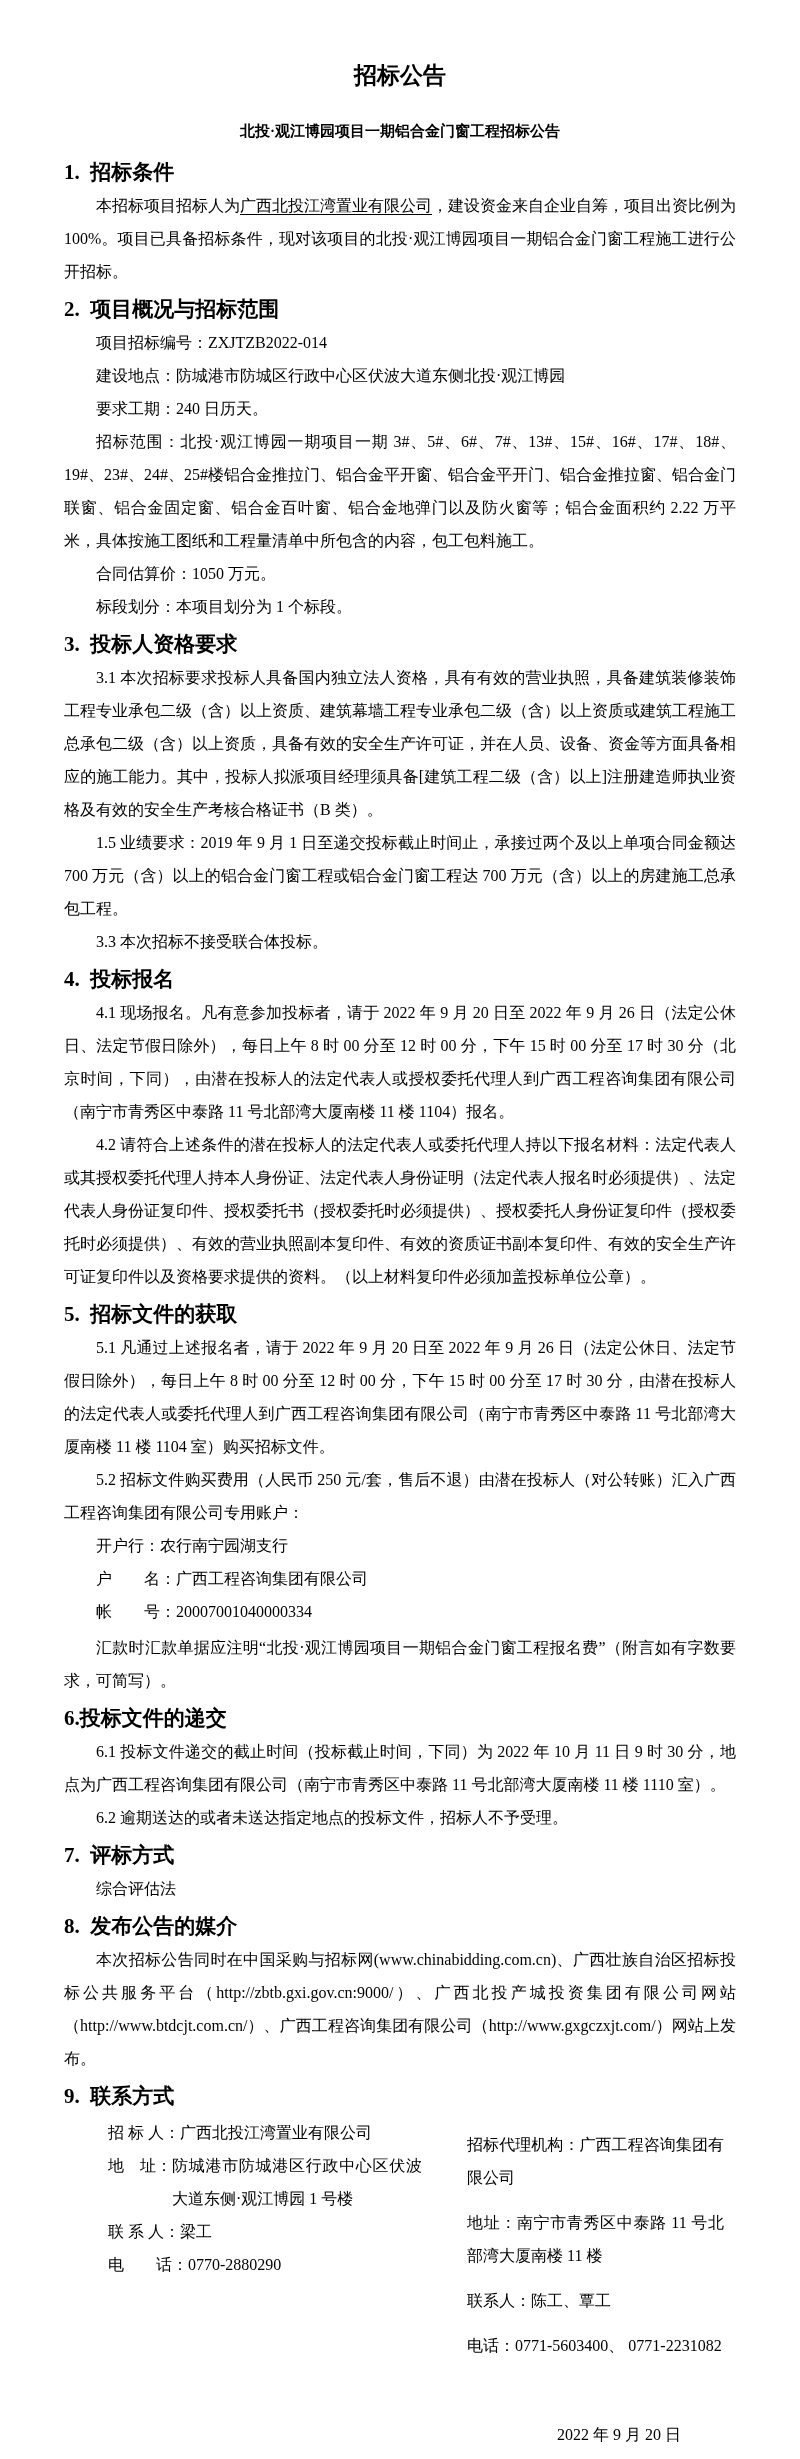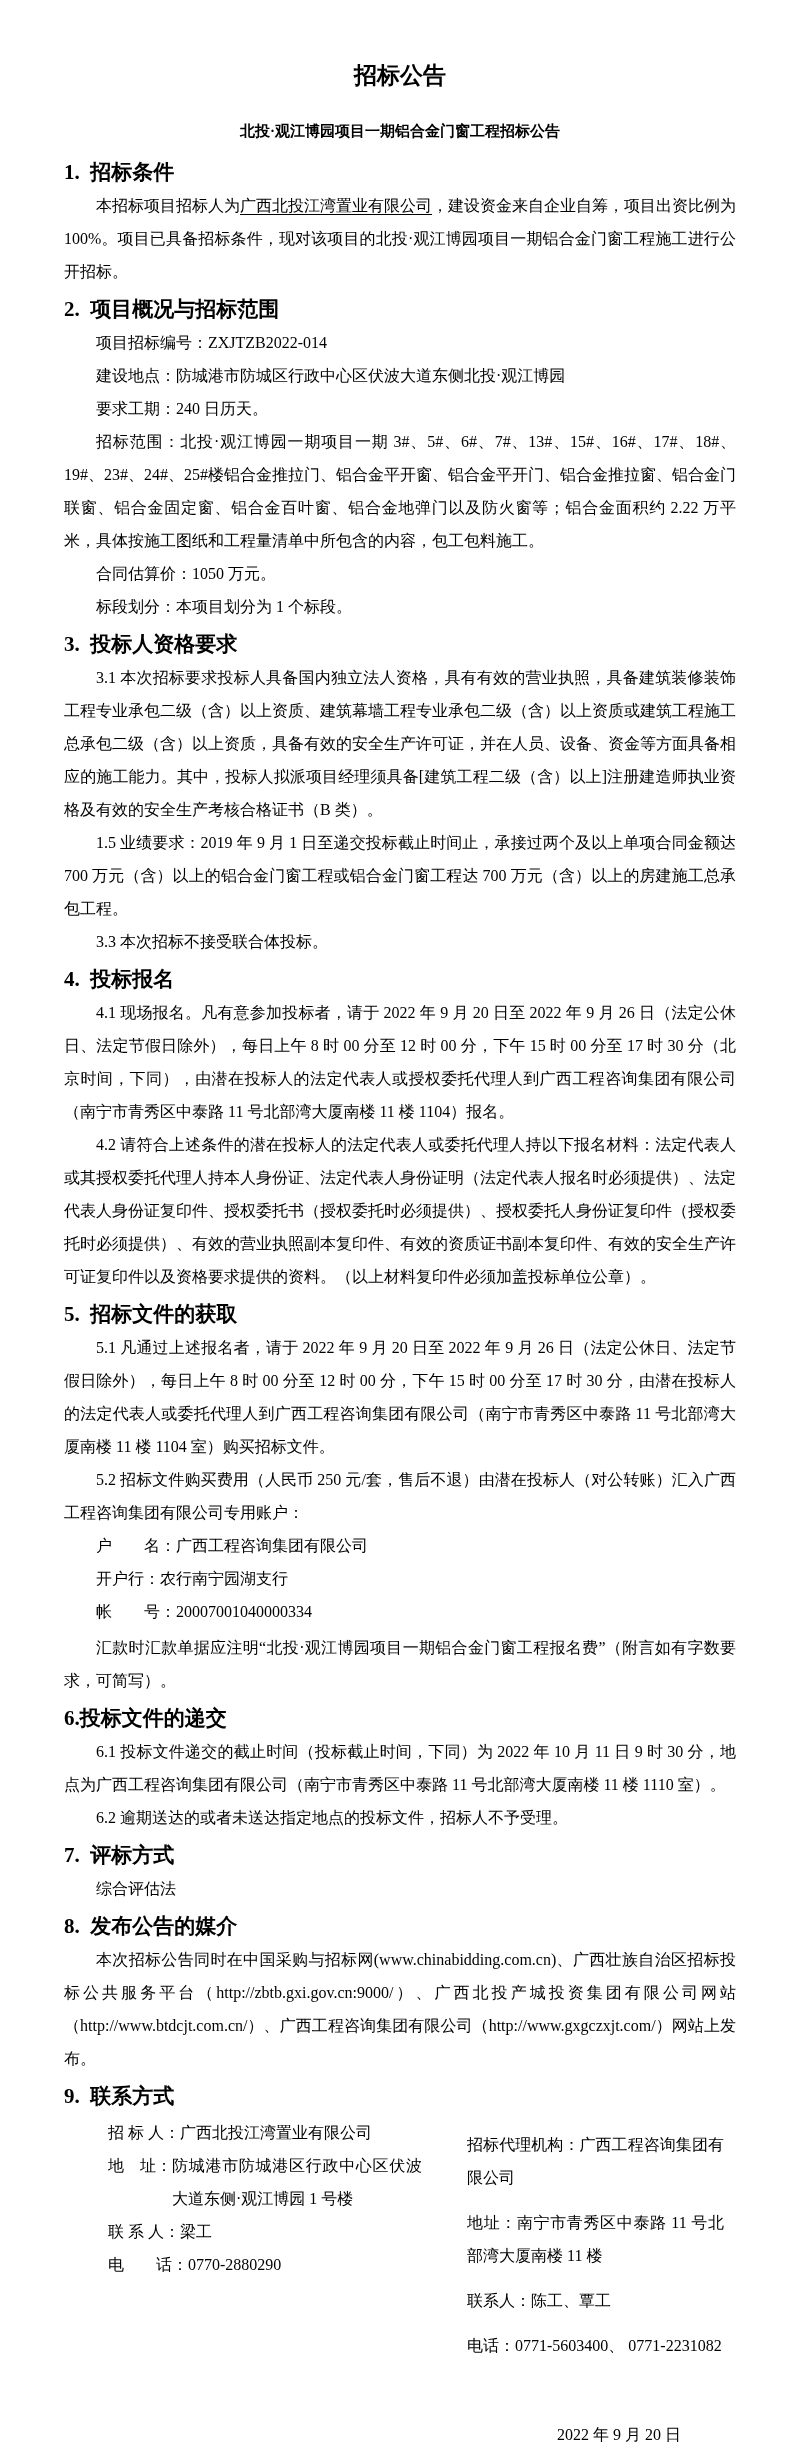--- a/index.html
+++ b/index.html
@@ -76,22 +76,22 @@
   <p class="indent">1.5 业绩要求：2019 年 9 月 1 日至递交投标截止时间止，承接过两个及以上单项合同金额达 700 万元（含）以上的铝合金门窗工程或铝合金门窗工程达 700 万元（含）以上的房建施工总承包工程。</p>
   <p class="indent">3.3 本次招标不接受联合体投标。</p>
 
   <h2 class="sec">4.&nbsp;&nbsp;投标报名</h2>
   <p class="indent">4.1 现场报名。凡有意参加投标者，请于 2022 年 9 月 20 日至 2022 年 9 月 26 日（法定公休日、法定节假日除外），每日上午 8 时 00 分至 12 时 00 分，下午 15 时 00 分至 17 时 30 分（北京时间，下同），由潜在投标人的法定代表人或授权委托代理人到广西工程咨询集团有限公司（南宁市青秀区中泰路 11 号北部湾大厦南楼 11 楼 1104）报名。</p>
   <p class="indent">4.2 请符合上述条件的潜在投标人的法定代表人或委托代理人持以下报名材料：法定代表人或其授权委托代理人持本人身份证、法定代表人身份证明（法定代表人报名时必须提供）、法定代表人身份证复印件、授权委托书（授权委托时必须提供）、授权委托人身份证复印件（授权委托时必须提供）、有效的营业执照副本复印件、有效的资质证书副本复印件、有效的安全生产许可证复印件以及资格要求提供的资料。（以上材料复印件必须加盖投标单位公章）。</p>
 
   <h2 class="sec">5.&nbsp;&nbsp;招标文件的获取</h2>
   <p class="indent">5.1 凡通过上述报名者，请于 2022 年 9 月 20 日至 2022 年 9 月 26 日（法定公休日、法定节假日除外），每日上午 8 时 00 分至 12 时 00 分，下午 15 时 00 分至 17 时 30 分，由潜在投标人的法定代表人或委托代理人到广西工程咨询集团有限公司（南宁市青秀区中泰路 11 号北部湾大厦南楼 11 楼 1104 室）购买招标文件。</p>
   <p class="indent">5.2 招标文件购买费用（人民币 250 元/套，售后不退）由潜在投标人（对公转账）汇入广西工程咨询集团有限公司专用账户：</p>
+  <p class="indent">开户行：农行南宁园湖支行</p>
   <p class="indent">户　　名：广西工程咨询集团有限公司</p>
-  <p class="indent">开户行：农行南宁园湖支行</p>
   <p class="indent">帐　　号：20007001040000334</p>
   <p class="indent gap-top">汇款时汇款单据应注明“北投·观江博园项目一期铝合金门窗工程报名费”（附言如有字数要求，可简写）。</p>
 
   <h2 class="sec">6.投标文件的递交</h2>
   <p class="indent">6.1 投标文件递交的截止时间（投标截止时间，下同）为 2022 年 10 月 11 日 9 时 30 分，地点为广西工程咨询集团有限公司（南宁市青秀区中泰路 11 号北部湾大厦南楼 11 楼 1110 室）。</p>
   <p class="indent">6.2 逾期送达的或者未送达指定地点的投标文件，招标人不予受理。</p>
 
   <h2 class="sec">7.&nbsp;&nbsp;评标方式</h2>
   <p class="indent">综合评估法</p>
 

